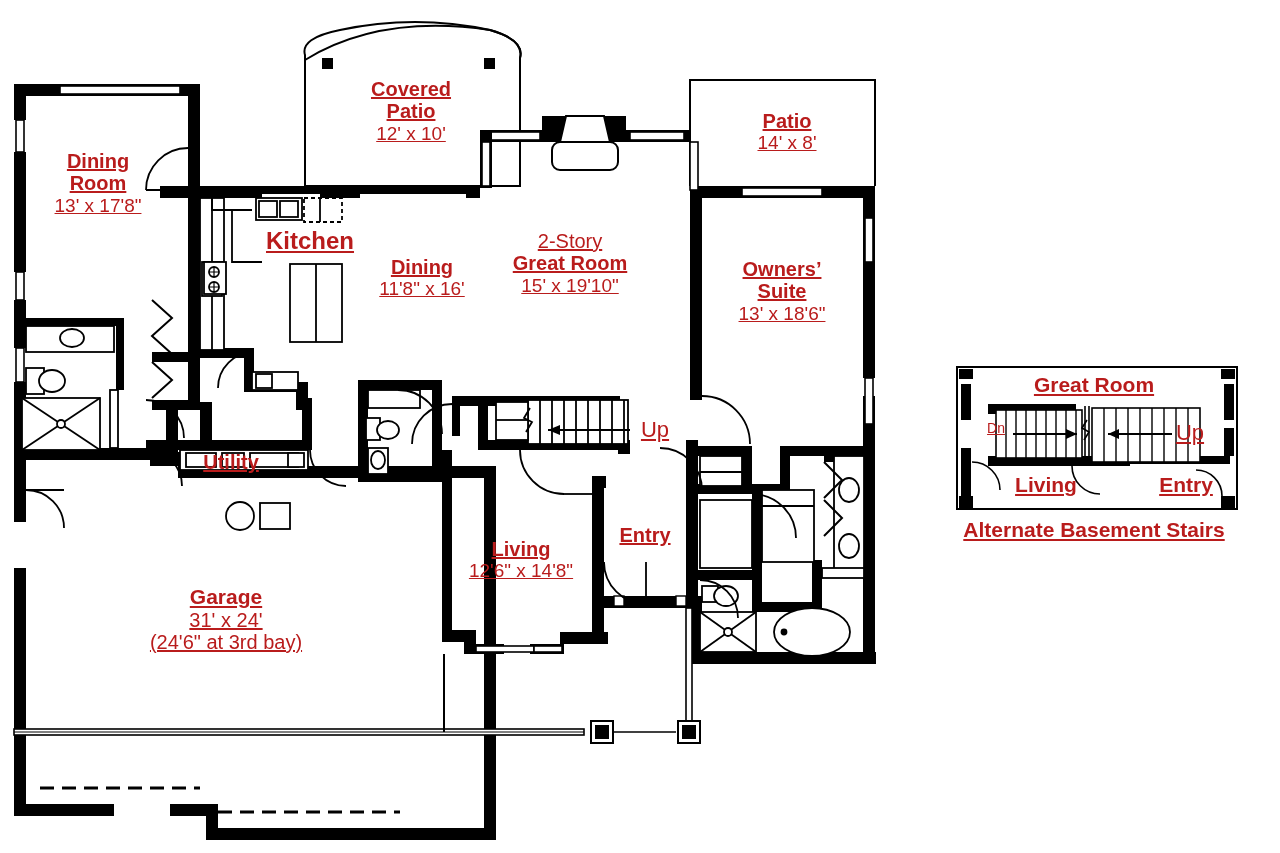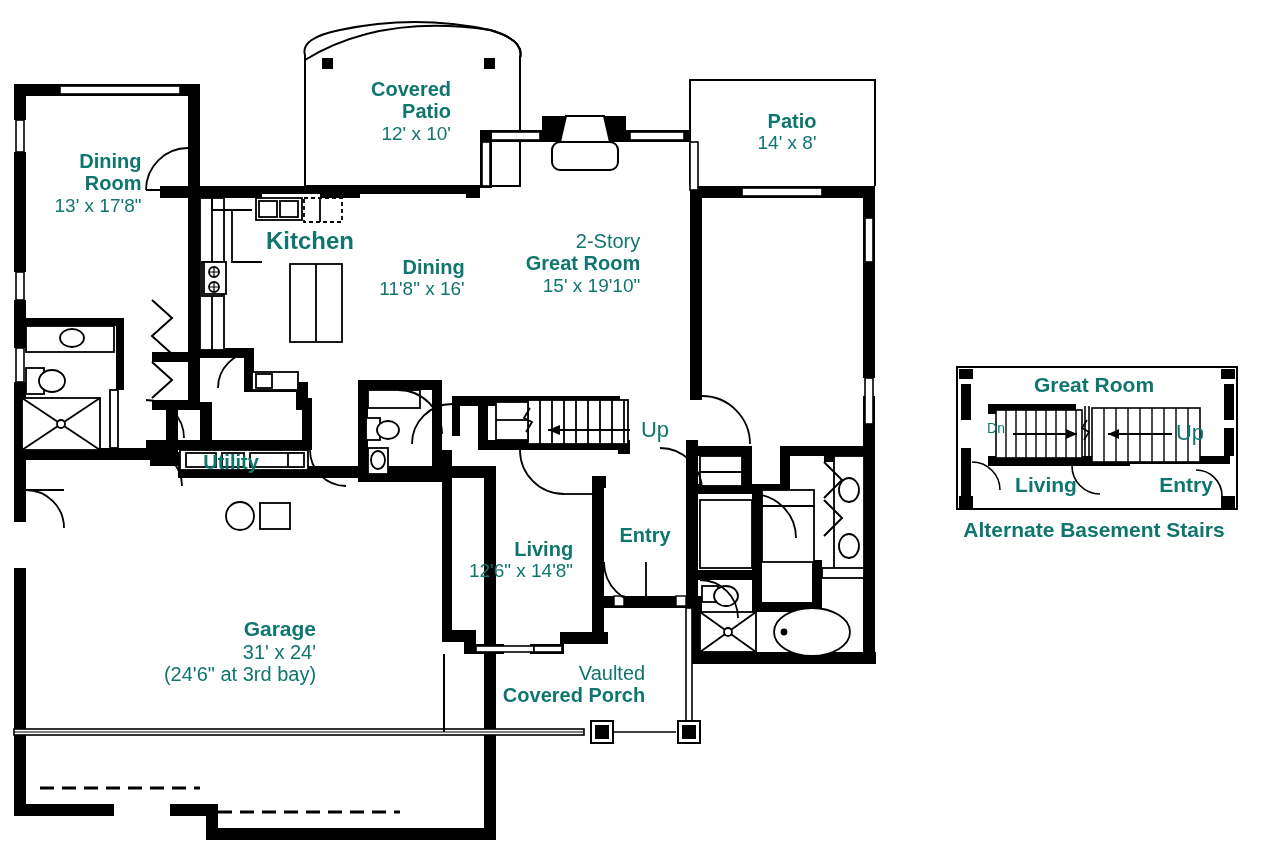--- a/index.html
+++ b/index.html
@@ -1,20 +1,20 @@
 <!DOCTYPE html>
 <html><head>
 <meta charset="utf-8">
 <title>Floor Plan</title>
 <style>
   html,body{margin:0;padding:0;background:#ffffff;}
   body{font-family:"Liberation Sans", sans-serif;}
   #stage{position:relative;width:1280px;height:853px;background:#fff;overflow:hidden;}
   svg{display:block;}
-  .lbl{position:absolute;text-align:right;color:#0f766e;line-height:1.12;white-space:nowrap;}
+  .lbl{position:absolute;text-align:center;color:#b91c1c;line-height:1.12;white-space:nowrap;text-decoration:underline;}
   .lbl .b{font-weight:bold;}
   .lbl .n{font-weight:normal;}
 </style>
 </head>
 <body>
 
 <div id="stage">
 
   <svg width="1280" height="853" viewBox="0 0 1280 853" shape-rendering="geometricPrecision">
 
@@ -402,55 +402,56 @@
 
   <div class="lbl" style="left:278px;top:228px;transform:translateX(-50%);font-size:24px;margin-left:32px;">
     <div class="b">Kitchen</div>
   </div>
 
   <div class="lbl" style="left:422px;top:256px;transform:translateX(-50%);font-size:20px;">
     <div class="b">Dining</div>
     <div class="n" style="font-size:19px;">11'8" x 16'</div>
   </div>
 
-  <div class="lbl" style="left:583px;top:230px;transform:translateX(-50%);font-size:20px;">
+  <div class="lbl" style="left:570px;top:230px;transform:translateX(-50%);font-size:20px;">
     <div class="n">2-Story</div>
     <div class="b">Great Room</div>
     <div class="n" style="font-size:19px;">15' x 19'10"</div>
   </div>
 
   <div class="lbl" style="left:787px;top:110px;transform:translateX(-50%);font-size:20px;">
     <div class="b">Patio</div>
     <div class="n" style="font-size:19px;">14' x 8'</div>
   </div>
 
+  <div class="lbl" style="left:782px;top:258px;transform:translateX(-50%);font-size:20px;">
+    <div class="b">Owners’</div>
+    <div class="b">Suite</div>
+    <div class="n" style="font-size:19px;">13' x 18'6"</div>
+  </div>
 
   <div class="lbl" style="left:231px;top:431px;transform:translateX(-50%);font-size:20px;margin-top:20px;">
     <div class="b">Utility</div>
   </div>
 
-  <div class="lbl" style="left:226px;top:617px;transform:translateX(-50%);font-size:21px;margin-left:14px;">
+  <div class="lbl" style="left:226px;top:585px;transform:translateX(-50%);font-size:21px;">
     <div class="b">Garage</div>
     <div class="n" style="font-size:20px;">31' x 24'</div>
     <div class="n" style="font-size:20px;">(24'6" at 3rd bay)</div>
   </div>
 
   <div class="lbl" style="left:521px;top:538px;transform:translateX(-50%);font-size:20px;">
     <div class="b">Living</div>
     <div class="n" style="font-size:19px;">12'6" x 14'8"</div>
   </div>
 
   <div class="lbl" style="left:645px;top:524px;transform:translateX(-50%);font-size:20px;">
     <div class="b">Entry</div>
   </div>
 
-  <div class="lbl" style="left:574px;top:662px;transform:translateX(-50%);font-size:20px;">
-    <div class="n">Vaulted</div>
-    <div class="b">Covered Porch</div>
-  </div>
 
   <div class="lbl" style="left:655px;top:418px;transform:translateX(-50%);font-size:22px;">
     <div class="n">Up</div>
   </div>
 
   <div class="lbl" style="left:1094px;top:373px;transform:translateX(-50%);font-size:21px;">
     <div class="b">Great Room</div>
   </div>
 
   <div class="lbl" style="left:996px;top:421px;transform:translateX(-50%);font-size:14px;">

